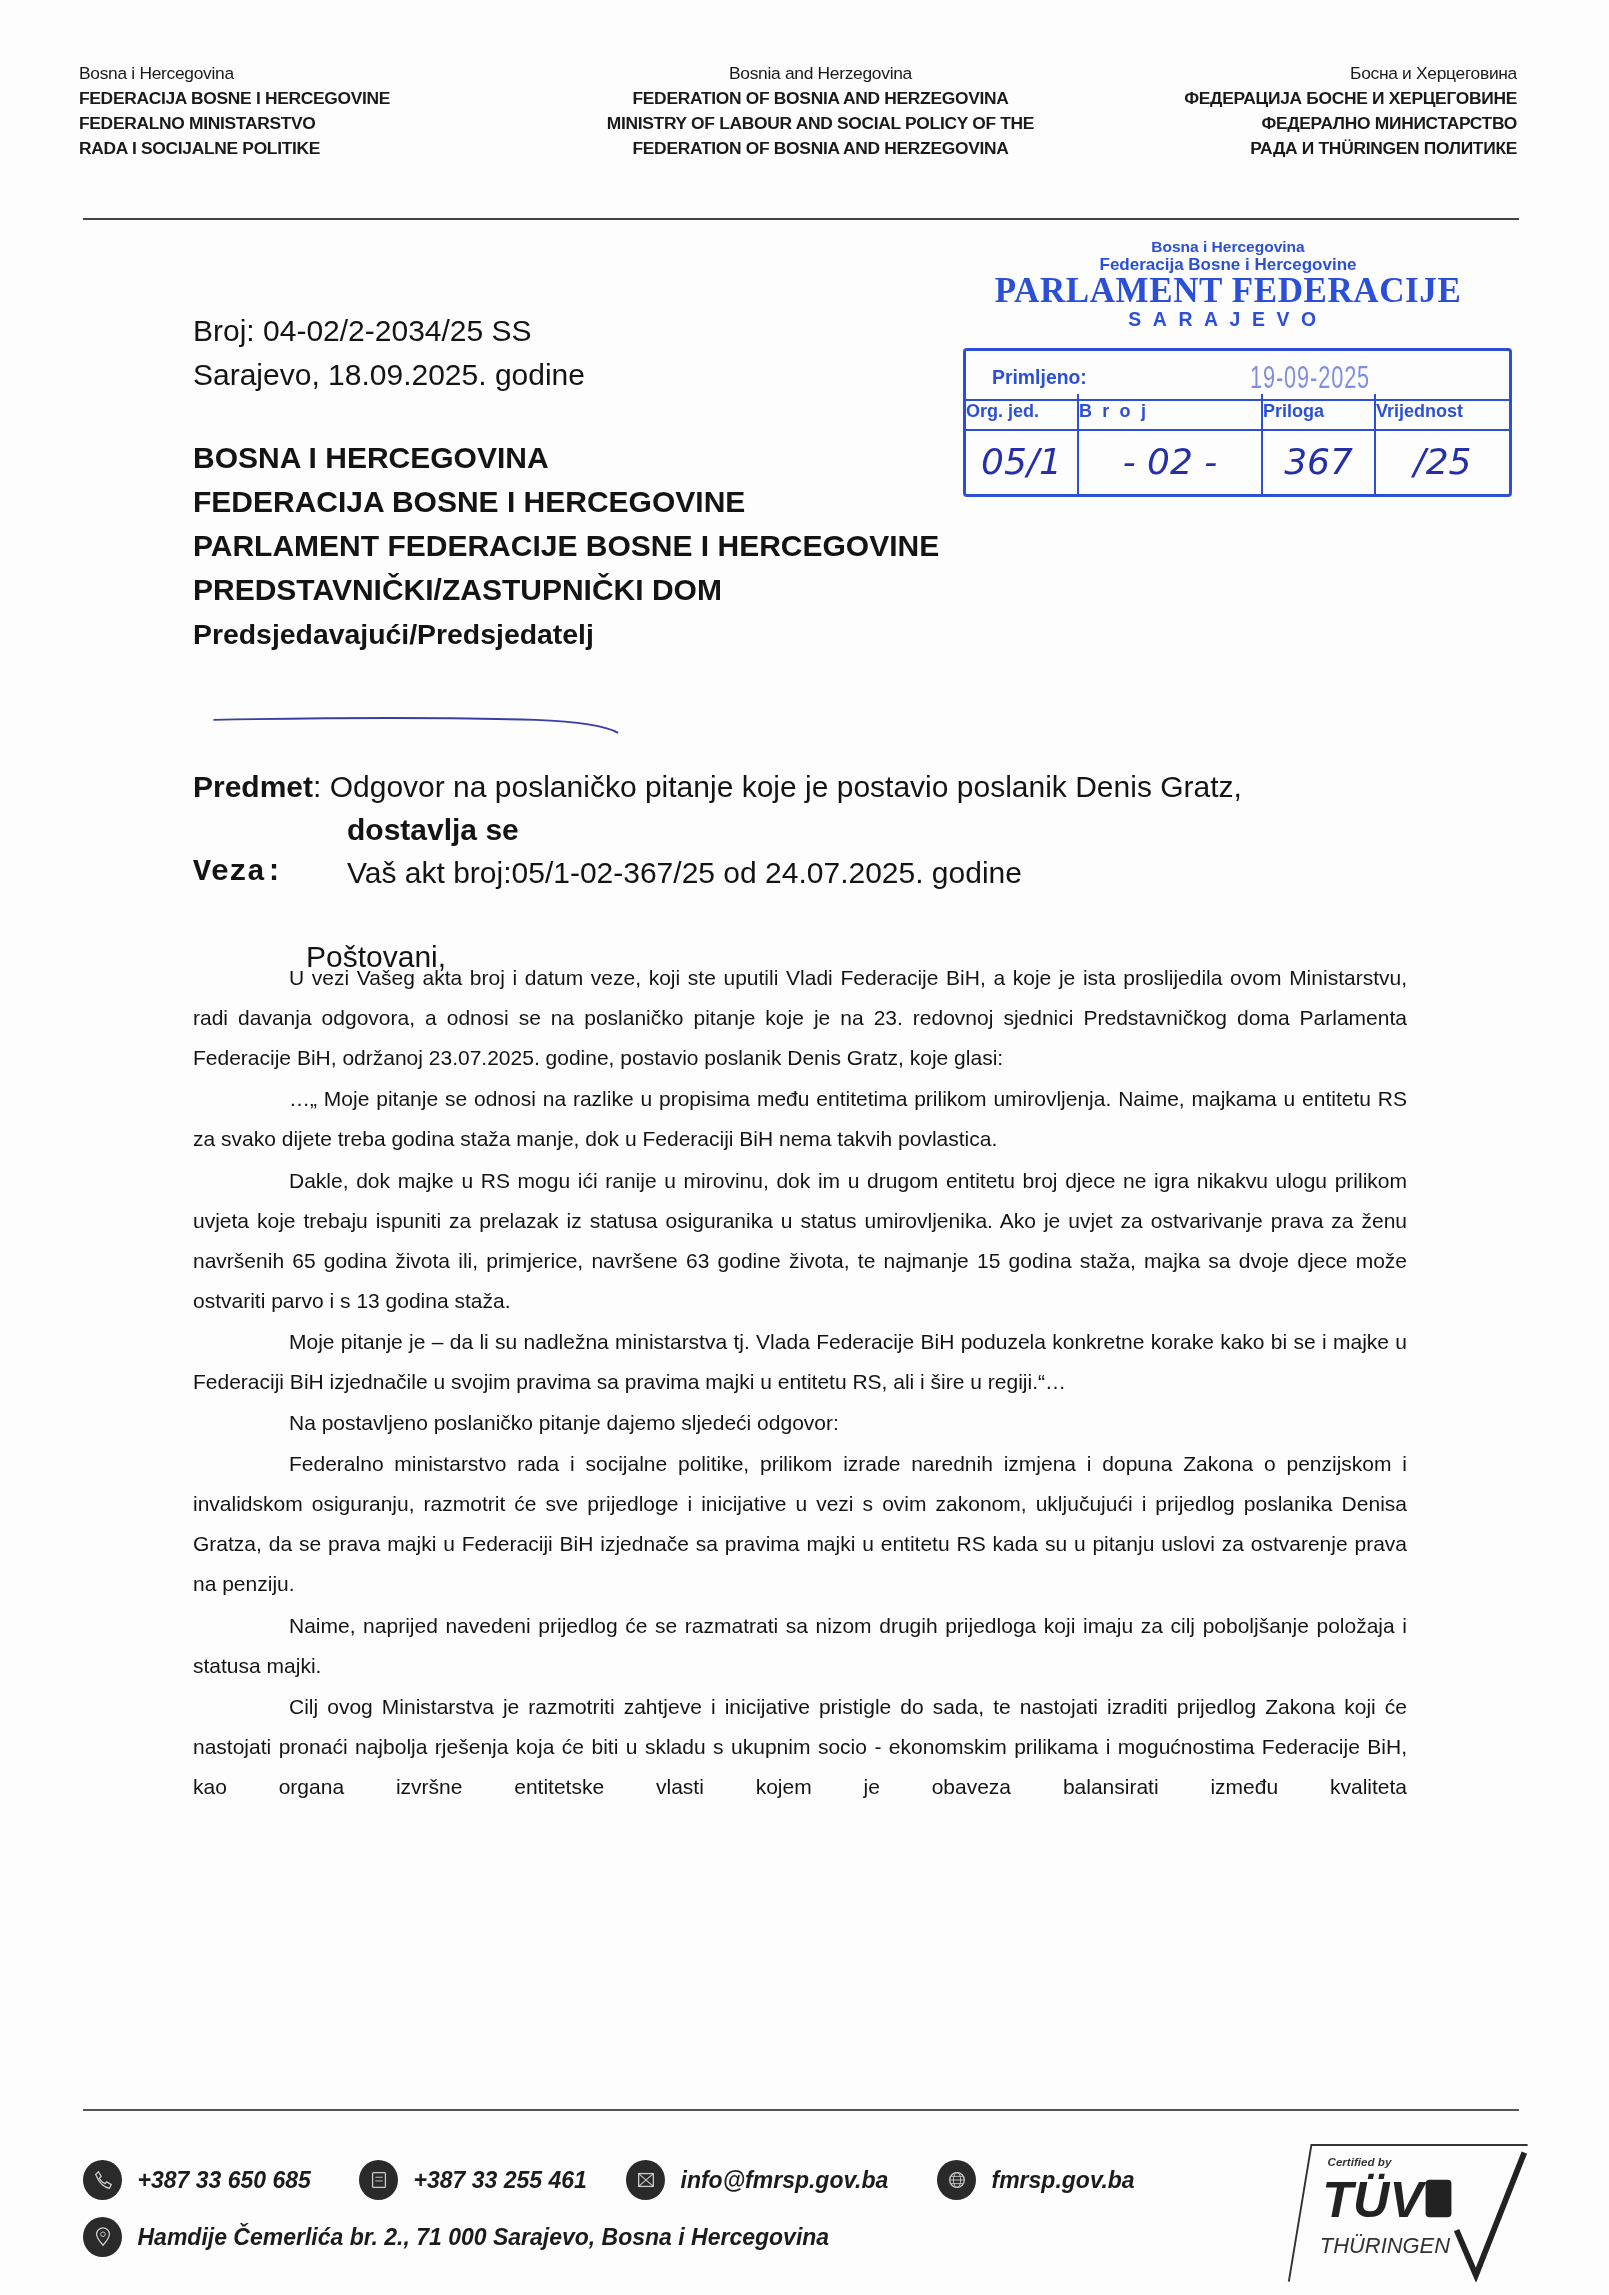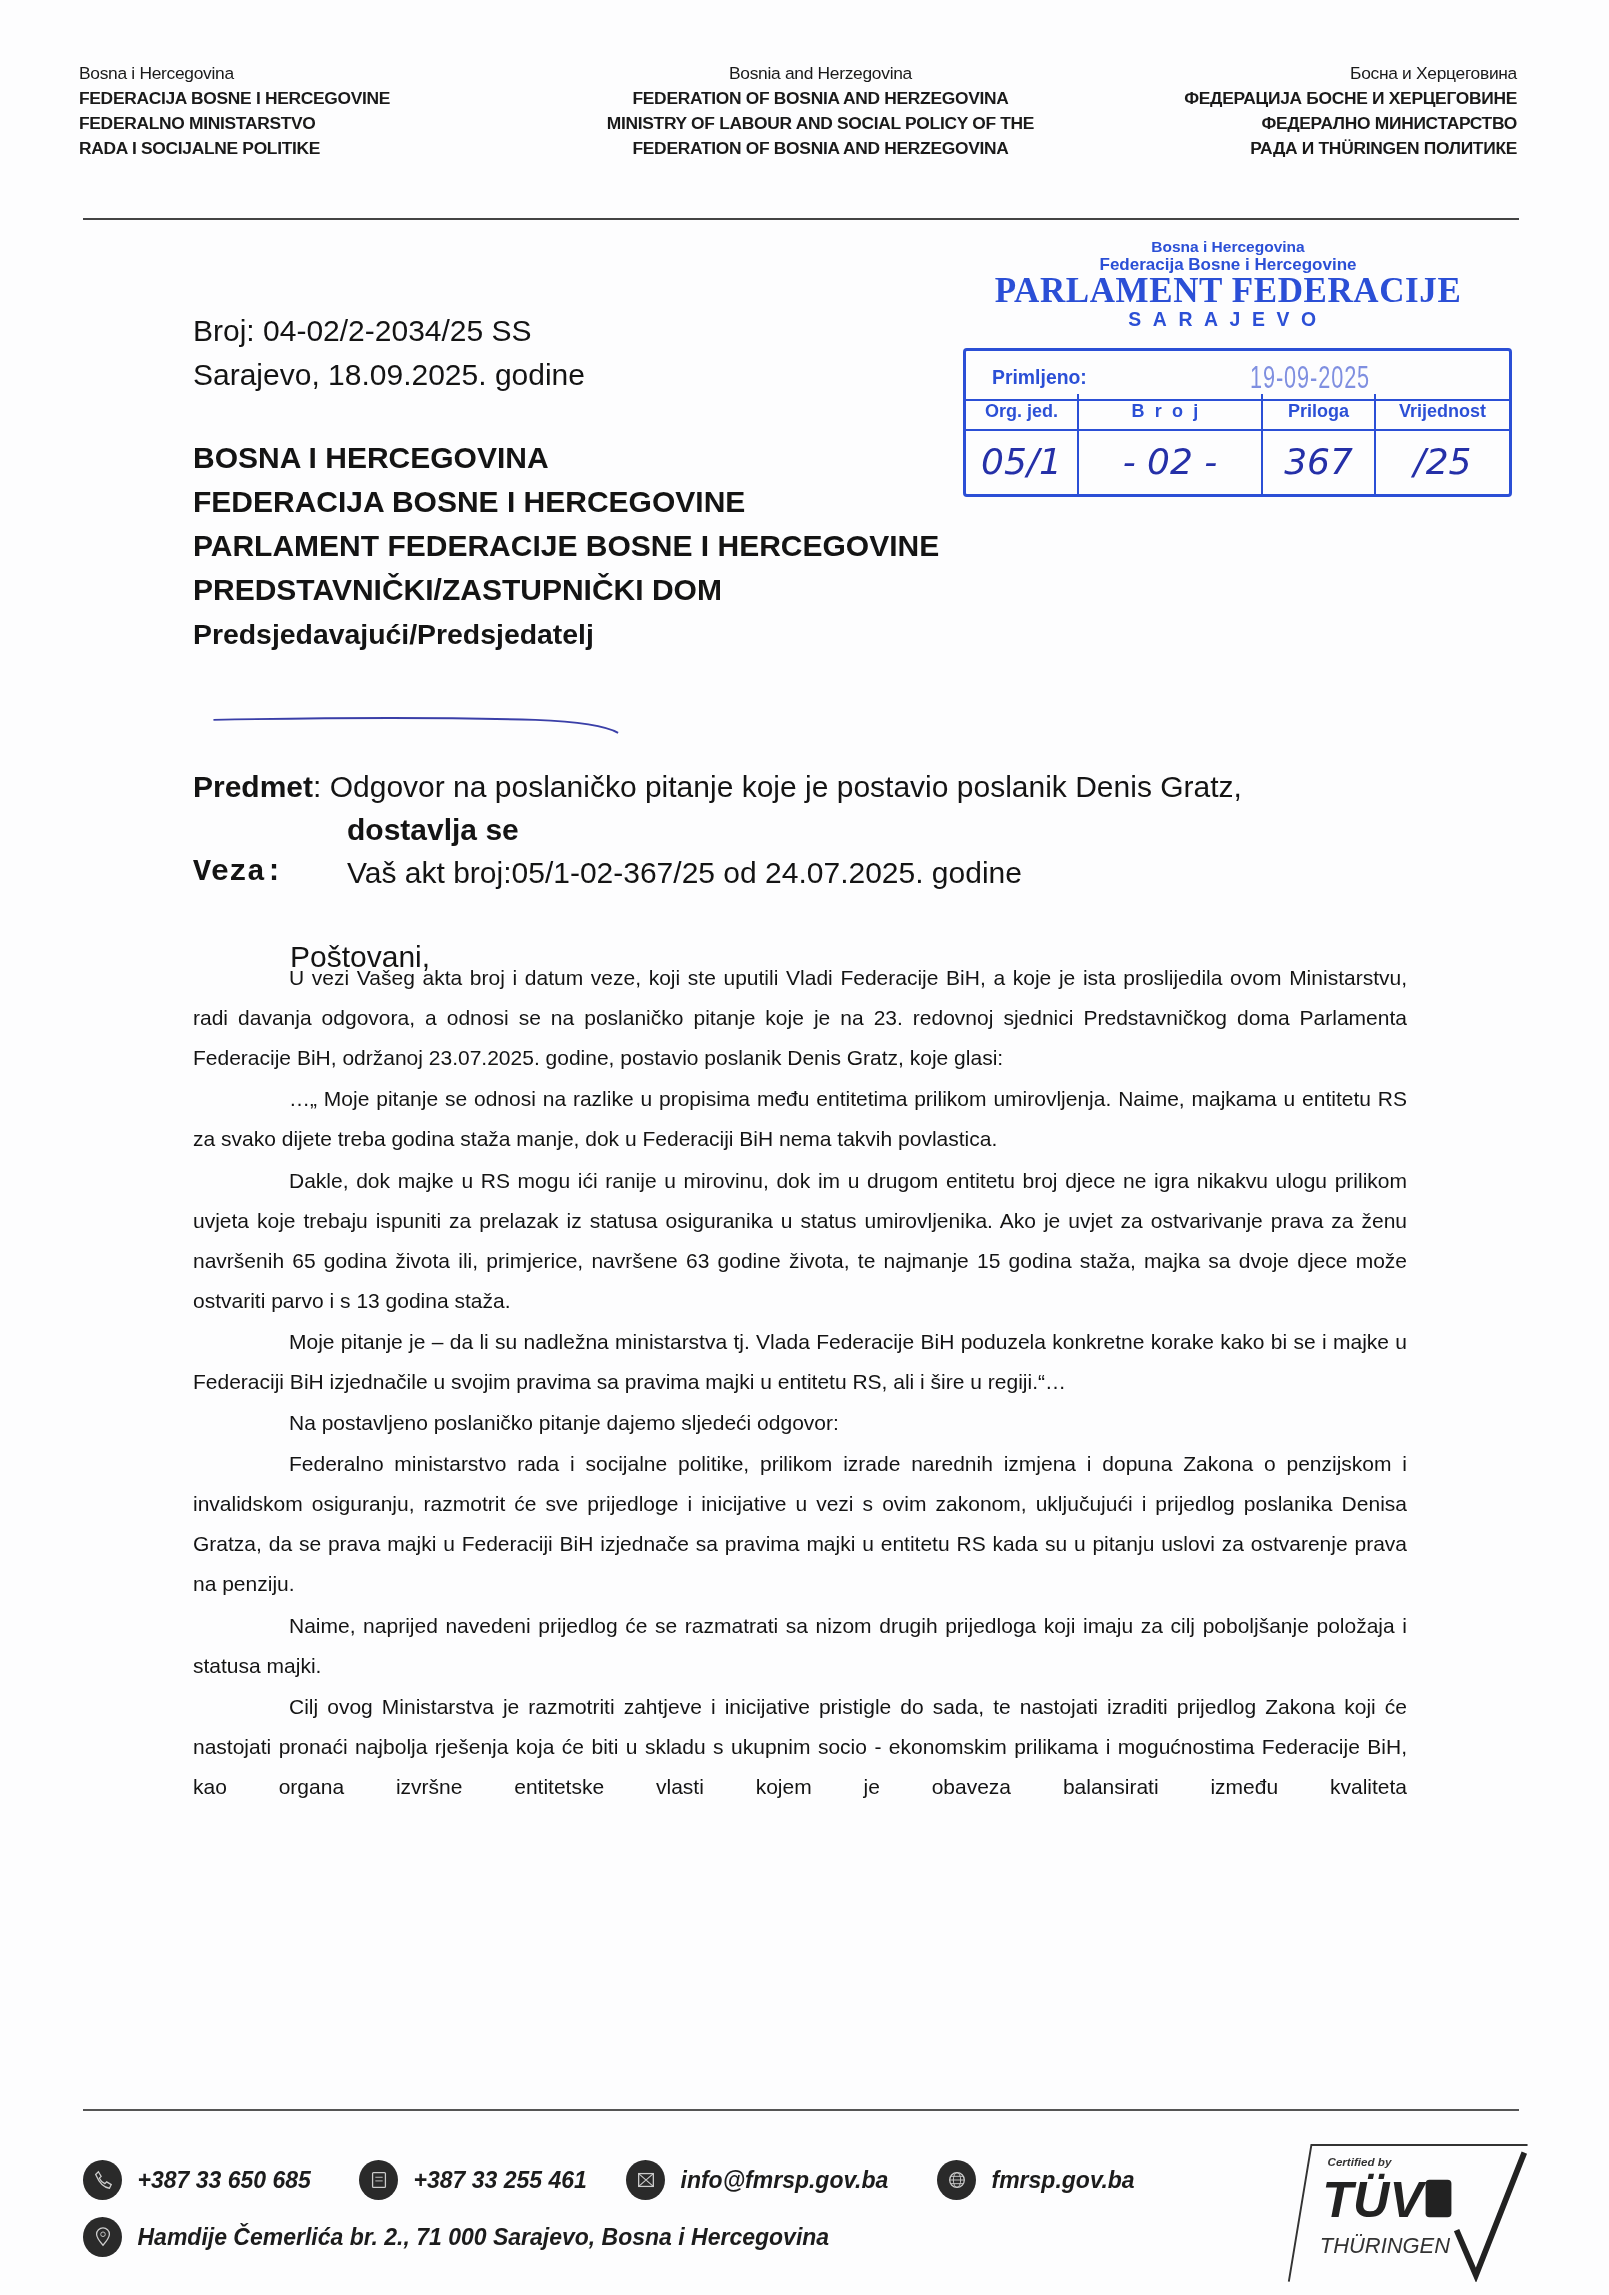--- a/index.html
+++ b/index.html
@@ -28,37 +28,37 @@
   .stamp-box { position: absolute; left: 0; top: 109px; width: 549px; height: 149px;
                border: 3.2px solid #2b4fd6; border-radius: 3.9px; box-sizing: border-box; }
   .stamp-row1 { position: absolute; left: 0; top: 0; right: 0; height: 40px; border-bottom: 2.6px solid #2b4fd6; margin-top: 8px; }
   .stamp-row1 .lbl { position: absolute; left: 26px; top: 6.5px; font-weight: bold; font-size: 19.4px; }
   .stamp-row1 .date { position: absolute; left: 284px; top: 1.3px; font-size: 31px; color: #7f8fe0; letter-spacing: 1.3px;
                       font-family: "Liberation Sans Narrow", "Liberation Sans", sans-serif; transform: scaleX(0.7); transform-origin: left; }
   .stamp-cols { position: absolute; left: 0; top: 43px; right: 0; bottom: 0; display: flex; }
   .stamp-col { position: relative; border-right: 2.6px solid #2b4fd6; box-sizing: border-box; }
   .stamp-col:last-child { border-right: none; }
   .stamp-col .hd { height: 35px; border-bottom: 2.6px solid #2b4fd6; font-weight: bold; font-size: 18px;
-                   line-height: 35px; text-align: center; }
+                   line-height: 35px; text-align: left; }
   .stamp-col .hd.spaced { letter-spacing: 10.3px; }
   .stamp-col .hw { font-family: "DejaVu Sans", sans-serif; font-size: 36px; color: #2530a8;
                    text-align: center; line-height: 62px; font-style: italic; }
 
   
   .meta { position: absolute; left: 193px; top: 309px; font-size: 30px; line-height: 44px; }
   .recipient { position: absolute; left: 193px; top: 436px; font-size: 30px; line-height: 44px; font-weight: bold; white-space: nowrap; }
   .recipient .sm { font-size: 28.4px; }
   .pen-line { position: absolute; left: 212px; top: 716px; }
 
   .subject { position: absolute; left: 193px; top: 765px; font-size: 30px; line-height: 43px; }
   .subject .row { display: flex; white-space: nowrap; }
   .subject .k { width: 154px; font-weight: bold; font-family: Liberation Mono, monospace; }
   .subject .ind { margin-left: 154px; font-weight: bold; }
 
-  .salut { position: absolute; left: 290px; top: 940px; font-size: 30px; }
+  .salut { position: absolute; left: 306px; top: 940px; font-size: 30px; }
   .body { position: absolute; left: 193px; top: 958px; width: 1214px; font-size: 21px; line-height: 40px; }
   .body p { margin: 0 0 1.3px 0; text-align: justify; text-indent: 96px; }
 
   
   .foot { position: absolute; font-size: 23px; font-weight: bold; color: #1c1c1c; display: flex; align-items: center; white-space: nowrap; font-style: italic; }
   .ico { width: 39px; height: 40px; border-radius: 50%; background: #2a2a2a; display: inline-flex; align-items: center; justify-content: center;
          margin-right: 15.5px; color: #bbb; }
   .ico svg { width: 22px; height: 22px; }
 
   .tuv { position: absolute; left: 1263px; top: 2133px; width: 271px; height: 149px; }

